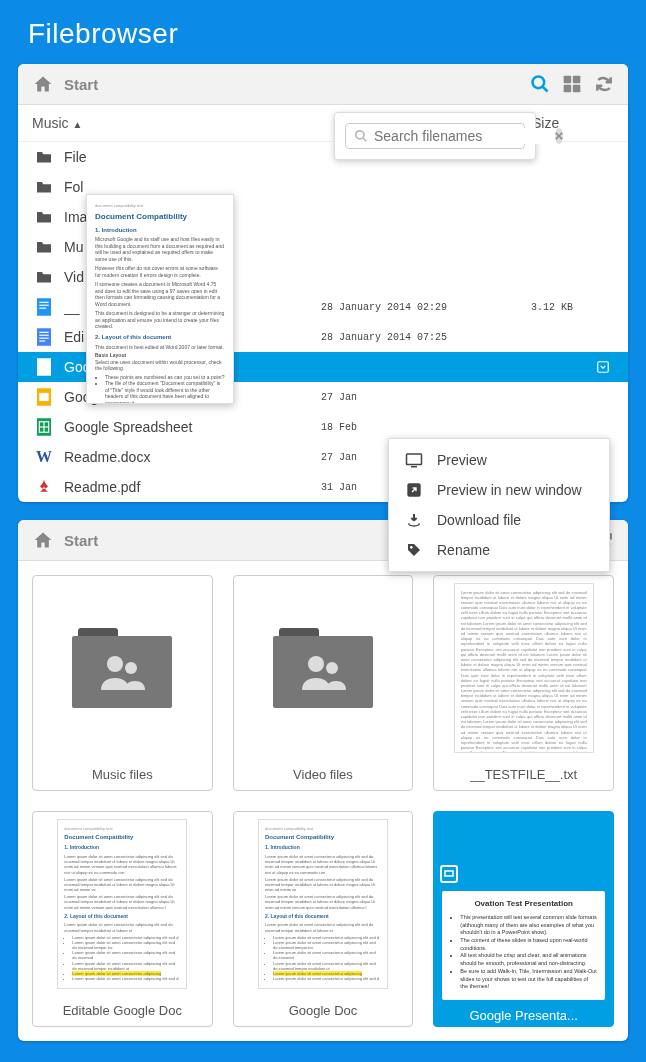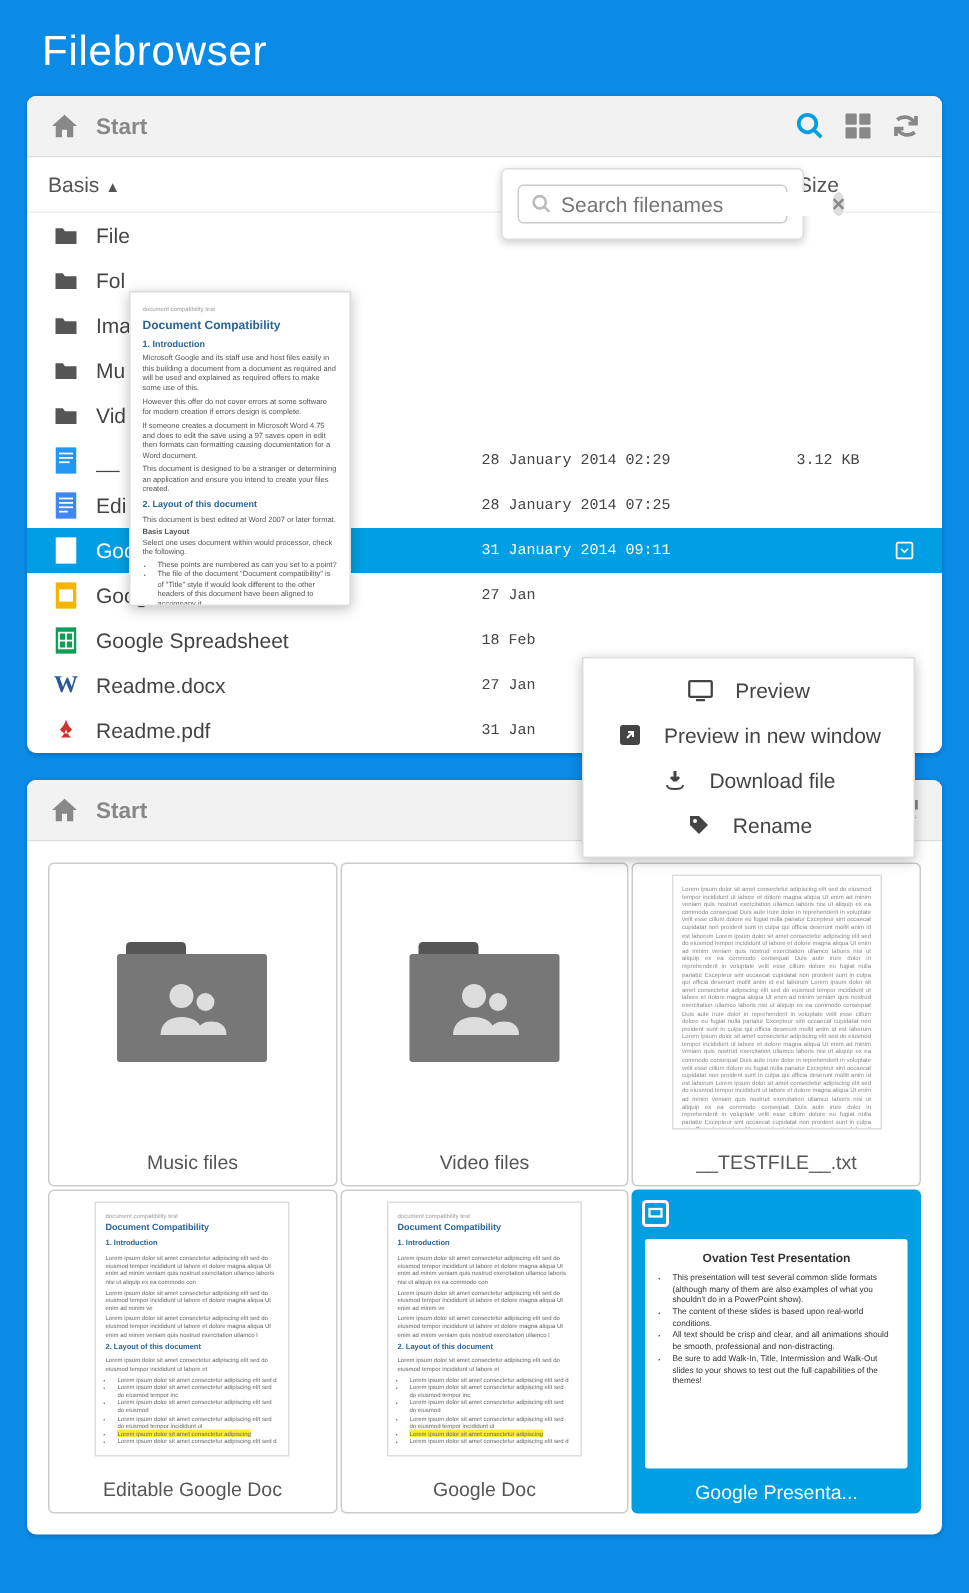--- a/index.html
+++ b/index.html
@@ -25,23 +25,23 @@
 .file-size { flex: 1; font-family: "Courier New", monospace; font-size: 10px; }
 .row-menu { width: 18px; }
 .search-pop { position: absolute; top: 48px; right: 92px; background: #fff; border: 1px solid #ddd; border-radius: 4px; padding: 10px; box-shadow: 0 2px 6px rgba(0,0,0,0.2); z-index: 5; }
 .search-input-wrap { display: flex; align-items: center; border: 1px solid #ccc; border-radius: 4px; padding: 4px 8px; width: 180px; }
 .search-input-wrap input { border: none; outline: none; font-size: 14px; flex: 1; color: #888; }
 .clear-btn { color: #bbb; background: #ddd; border-radius: 50%; width: 16px; height: 16px; display: flex; align-items: center; justify-content: center; font-size: 10px; }
 .thumb-pop { position: absolute; top: 130px; left: 68px; width: 148px; height: 210px; background: #fff; border: 1px solid #ddd; box-shadow: 0 2px 8px rgba(0,0,0,0.25); z-index: 4; padding: 8px; overflow: hidden; font-size: 5px; color: #555; line-height: 1.3; }
 .thumb-pop .doc-title { color: #2a6496; font-size: 8px; font-weight: bold; margin: 4px 0; }
 .thumb-pop .sec { color: #2a6496; font-size: 6px; font-weight: bold; margin: 4px 0 2px 0; }
 .ctx-menu { position: absolute; top: 374px; right: 18px; width: 222px; background: #fff; border: 1px solid #ddd; box-shadow: 0 2px 8px rgba(0,0,0,0.25); z-index: 6; padding: 6px 0; }
-.ctx-item { display: flex; align-items: center; padding: 7px 16px; font-size: 14px; color: #444; cursor: pointer; gap: 14px; justify-content: center; }
+.ctx-item { display: flex; align-items: center; padding: 7px 16px; font-size: 14px; color: #444; cursor: pointer; gap: 14px; }
 .ctx-ico { width: 18px; display: inline-flex; justify-content: center; color: #444; }
-.grid-body { padding: 14px; display: grid; grid-template-columns: repeat(3, 1fr); gap: 2px; }
+.grid-body { padding: 14px; display: grid; grid-template-columns: repeat(3, 1fr); gap: 20px; }
 .card { border: 1px solid #ccc; border-radius: 4px; height: 216px; display: flex; flex-direction: column; cursor: pointer; overflow: hidden; }
 .card.selected { background: #009fe3; border-color: #009fe3; }
 .card-thumb { flex: 1; display: flex; align-items: center; justify-content: center; overflow: hidden; }
 .card-label { text-align: center; padding: 8px 4px; font-size: 13px; color: #555; white-space: nowrap; overflow: hidden; text-overflow: ellipsis; }
 .card.selected .card-label { color: #fff; font-weight: normal; }
 .folder-thumb { width: 100px; height: 80px; position: relative; }
 .folder-back { position: absolute; top: 0; left: 6px; width: 40px; height: 12px; background: #555; border-radius: 3px 3px 0 0; }
 .folder-body { position: absolute; top: 8px; width: 100px; height: 72px; background: #777; border-radius: 2px; display: flex; align-items: center; justify-content: center; }
 .people-ico { color: #ddd; }
 .text-thumb { width: 140px; height: 170px; border: 1px solid #ddd; padding: 6px; font-size: 4px; color: #888; line-height: 1.3; overflow: hidden; text-align: justify; }
@@ -107,21 +107,21 @@
       <span class="clear-btn">
         <svg width="8" height="8" viewBox="0 0 10 10" stroke="#888" stroke-width="2">
             <line x1="1" y1="1" x2="9" y2="9"></line>
             <line x1="9" y1="1" x2="1" y2="9"></line>
           </svg>
       </span>
     </div>
   </div>
 
   <div class="col-head">
-    <div class="col-name"><span>Basis</span><span class="sort-arrow">▲</span></div>
+    <div class="col-name"><span>Music</span><span class="sort-arrow">▲</span></div>
     <div class="col-date"></div>
     <div class="col-size">Size</div>
   </div>
 
   <div id="rows-container">
       <div class="file-row">
         <span class="file-icon">
           <svg width="18" height="14" viewBox="0 0 24 20" fill="#555">
             <path d="M2 3h7l2 3h11v12H2z"></path>
           </svg>
@@ -208,21 +208,20 @@
         <span class="file-icon">
           <svg width="14" height="18" viewBox="0 0 24 30">
             <rect width="24" height="30" fill="#fff"></rect>
             <rect x="4" y="6" width="16" height="2" fill="#fff"></rect>
             <rect x="4" y="11" width="16" height="2" fill="#fff"></rect>
             <rect x="4" y="16" width="16" height="2" fill="#fff"></rect>
             <rect x="4" y="21" width="10" height="2" fill="#fff"></rect>
           </svg>
         </span>
         <span class="file-name">Google Doc</span>
-        <span class="file-date">31 January 2014 09:11</span>
         <span class="file-size"></span>
         <span class="row-menu">
           <svg width="14" height="14" viewBox="0 0 24 24" fill="none" stroke="#fff" stroke-width="2">
             <rect x="3" y="3" width="18" height="18" rx="2"></rect>
             <polyline points="8,10 12,14 16,10"></polyline>
           </svg>
         </span>
       </div>
       <div class="file-row">
         <span class="file-icon">
@@ -445,21 +444,21 @@
               <li>Lorem ipsum dolor sit amet consectetur adipiscing elit sed do eiusmod </li>
               <li>Lorem ipsum dolor sit amet consectetur adipiscing elit sed do eiusmod tempor incididunt ut</li>
               <li><span class="hl">Lorem ipsum dolor sit amet consectetur adipiscing </span></li>
               <li>Lorem ipsum dolor sit amet consectetur adipiscing elit sed d</li>
             </ul>
           </div>
         </div>
         <div class="card-label">Google Doc</div>
       </div>
       <div class="card selected">
-        <div style="display:flex;flex-direction:column;width:100%;height:100%;">
+        <div style="display:flex;flex-direction:column;width:100%;height:100%;margin-top:47px;">
           <div class="pres-card-top">
             <div class="pres-badge">
               <svg width="10" height="10" viewBox="0 0 10 10" fill="none" stroke="#fff" stroke-width="1.5">
                 <rect x="1" y="2" width="8" height="5"></rect>
               </svg>
             </div>
           </div>
           <div class="pres-slide">
             <div class="slide-title">Ovation Test Presentation</div>
             <ul>

